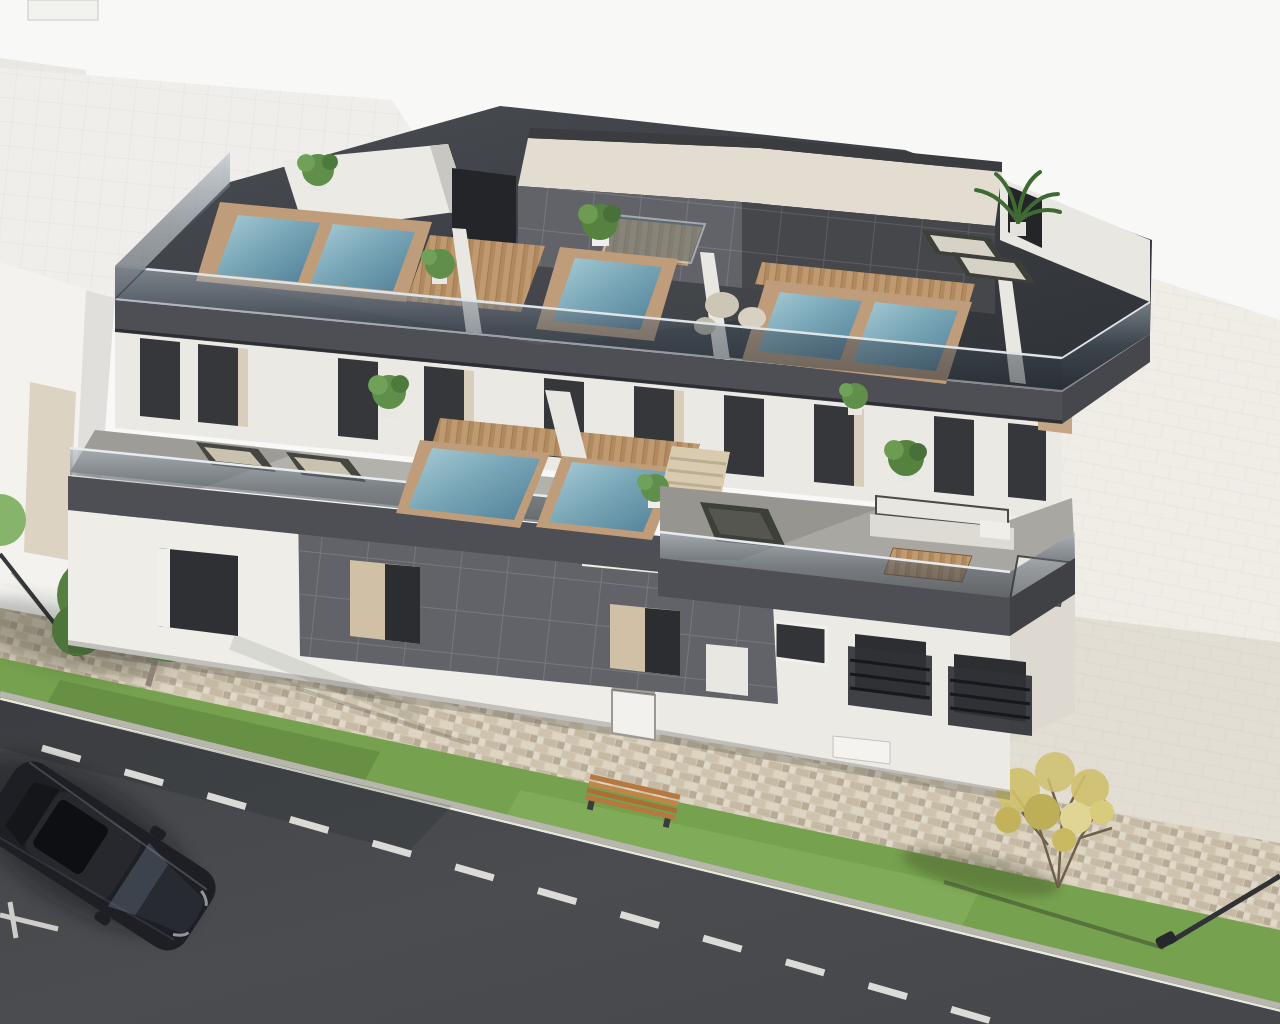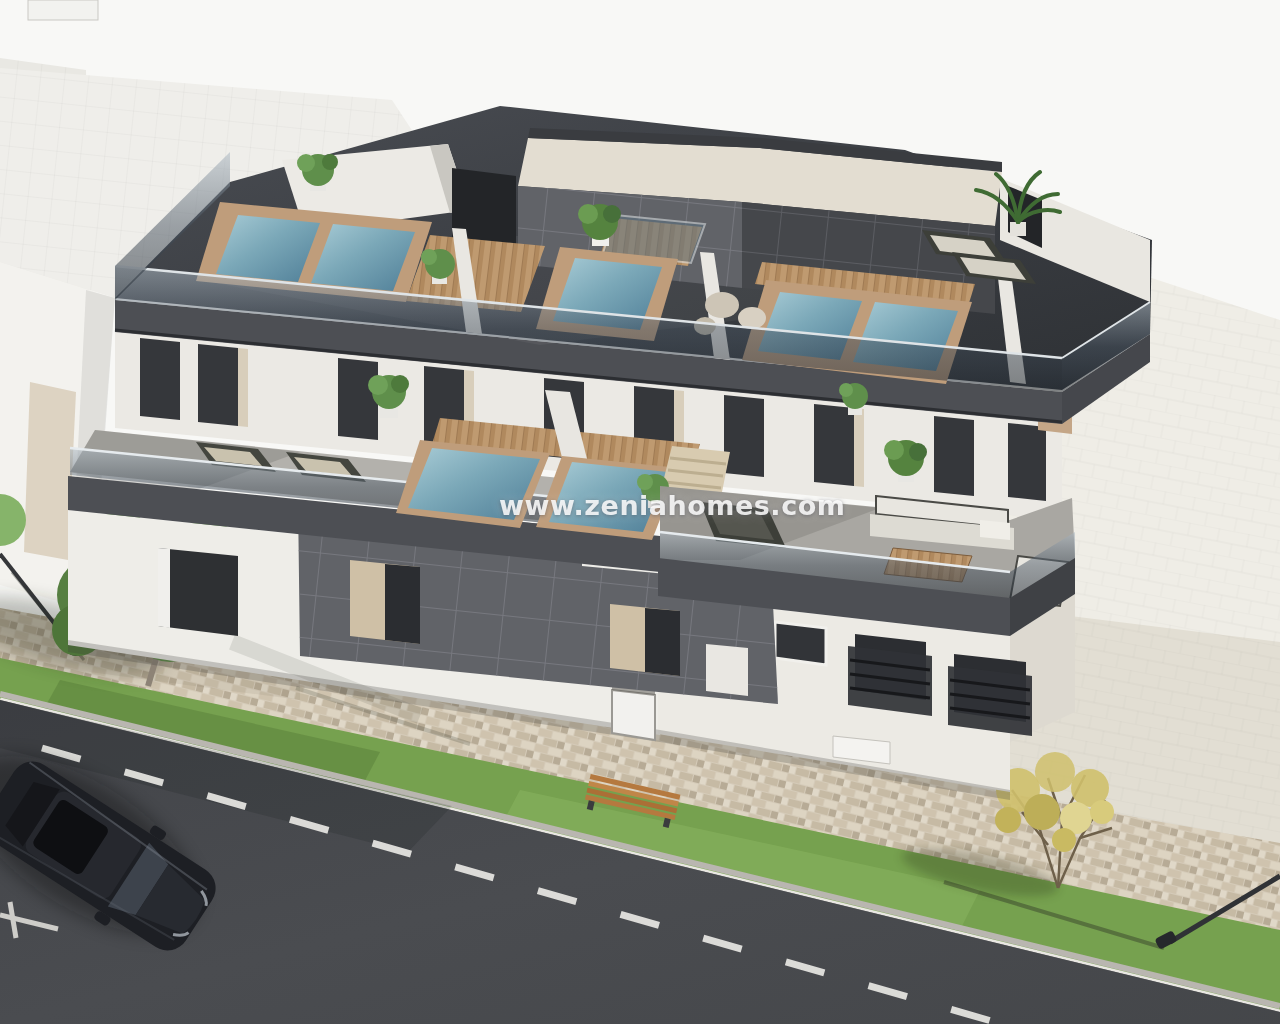--- a/index.html
+++ b/index.html
@@ -395,14 +395,13 @@
       <polygon fill="url(#glassG)" points="115,266 230,152 230,186 115,300"></polygon>
       <polygon fill="url(#glassG)" points="1062,358 1150,302 1150,334 1062,392"></polygon>
       <line x1="1062" y1="358" x2="1150" y2="302" stroke="#dfe4e7" stroke-width="2"></line>
     </g>
   </g>
 
   <line x1="296" y1="688" x2="470" y2="744" stroke="#20261a" stroke-width="4" opacity=".18"></line>
   <line x1="232" y1="642" x2="420" y2="716" stroke="#20261a" stroke-width="16" opacity=".10"></line>
 </svg>
 
-<div class="watermark">www.zeniahomes.com</div>
 </div>
 
 </body></html>

